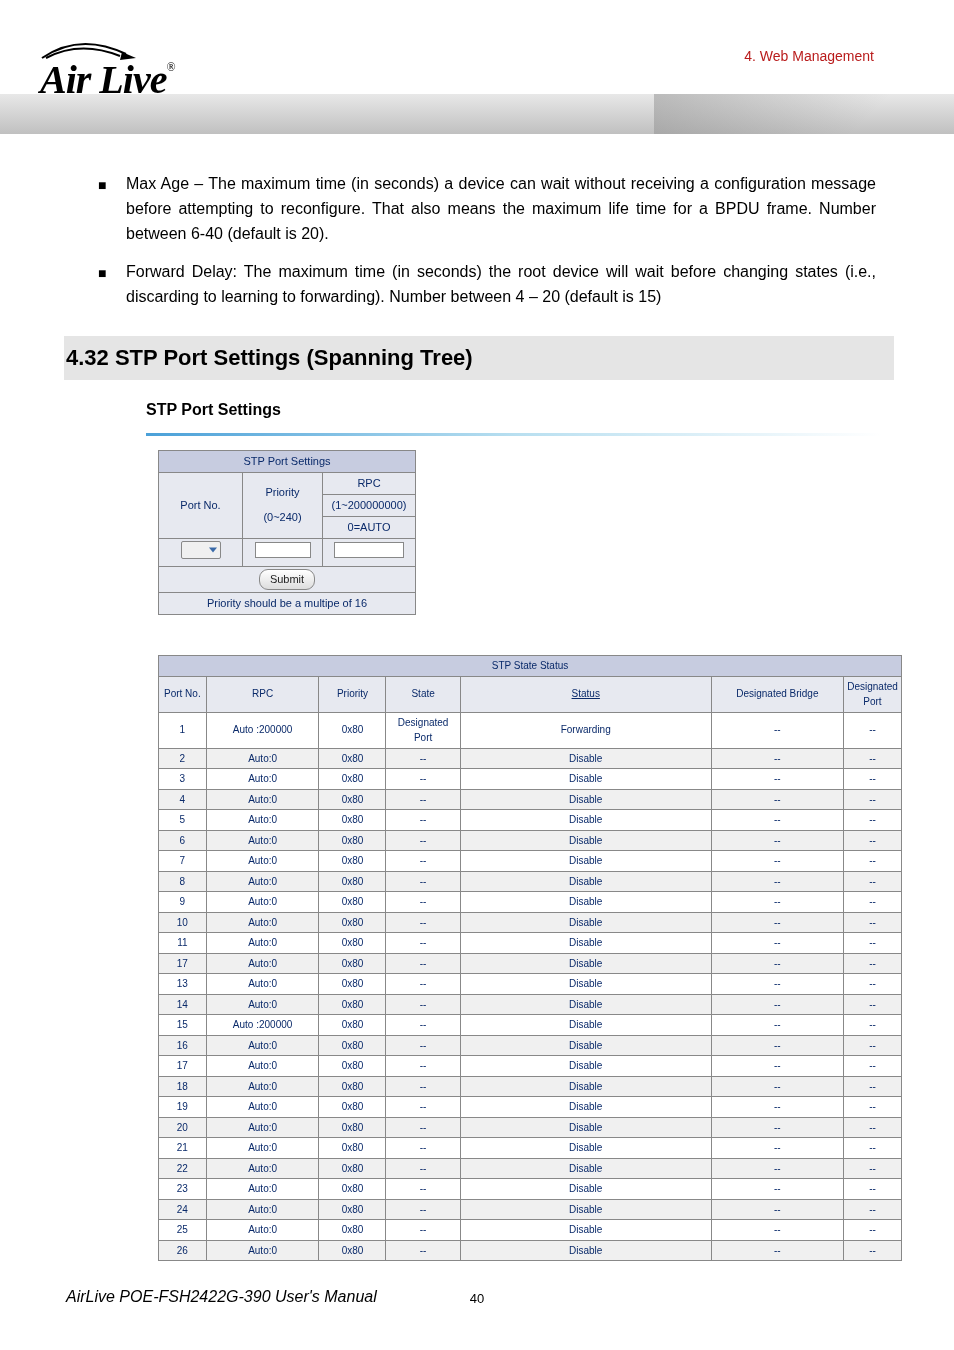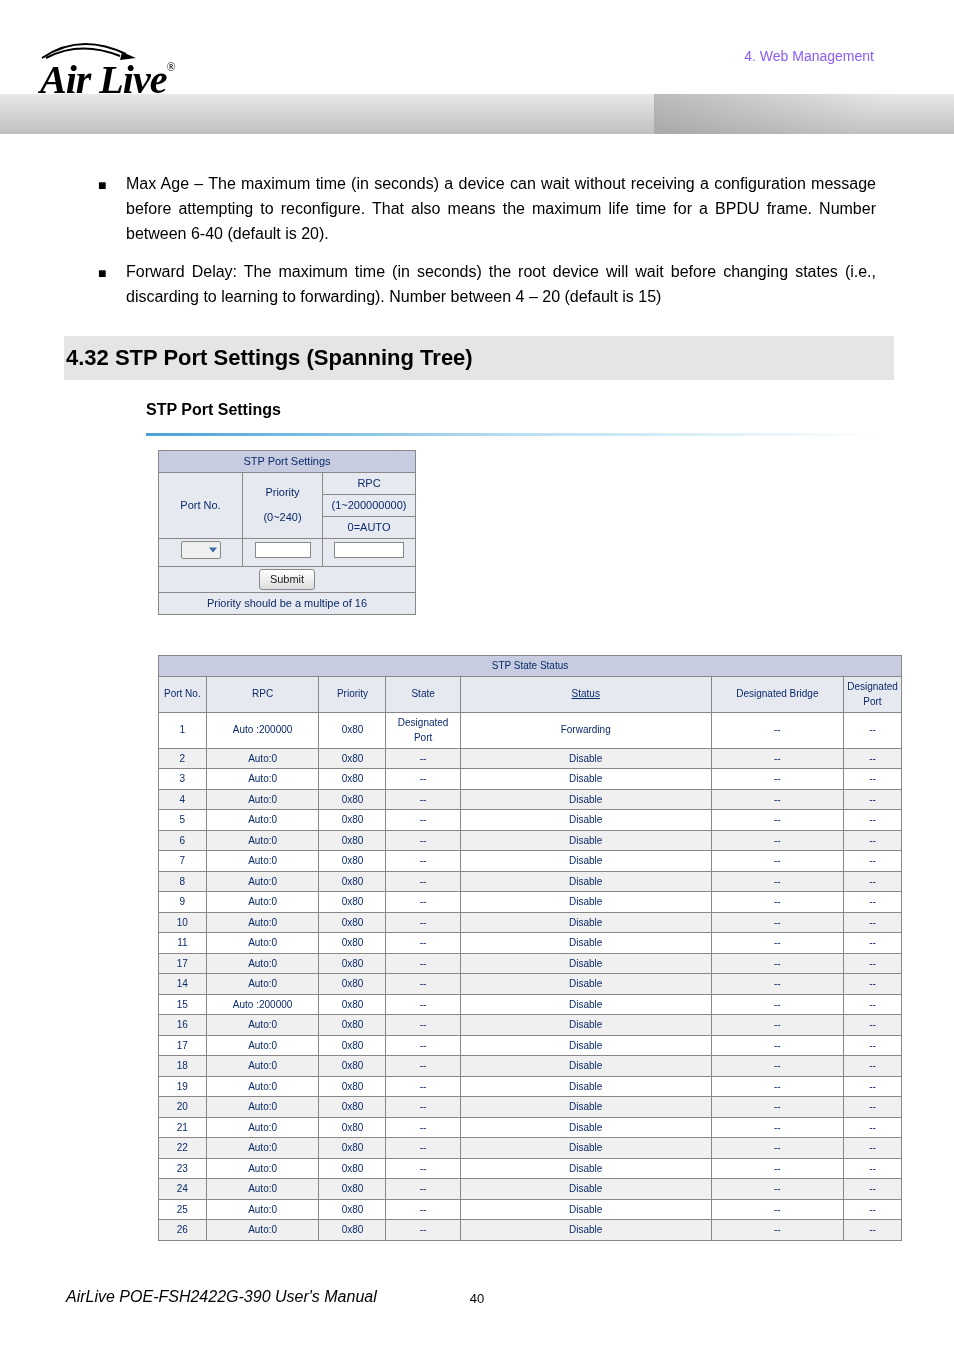--- a/index.html
+++ b/index.html
@@ -27,21 +27,21 @@
     width: 300px;
     height: 40px;
     background: linear-gradient(135deg, rgba(120,120,120,0.4) 0%, rgba(200,200,200,0) 70%);
     z-index: 2;
   }
   .header-text {
     position: absolute;
     top: 48px;
     right: 80px;
     font-size: 14px;
-    color: #8b5cf6;
+    color: #b91c1c;
     z-index: 3;
   }
   .logo {
     position: absolute;
     top: 38px;
     left: 40px;
     z-index: 4;
     font-family: Liberation Serif, serif;
   }
   .logo .arc {
@@ -150,21 +150,21 @@
     width: 56px;
     height: 16px;
     background: #fff;
     border: 1px solid #888;
   }
   .btn {
     display: inline-block;
     padding: 1px 10px;
     background: linear-gradient(#fff,#ddd);
     border: 1px solid #888;
-    border-radius: 3px;
+    border-radius: 9px;
     font-size: 11px;
     color: #222;
   }
   .note-row td {
     background: #e7e9f0;
     color: #0a2a6a;
     text-align: left;
     padding-left: 4px;
   }
 
@@ -400,20 +400,29 @@
           </tr>
           <tr class="alt">
             <td>17</td>
             <td>Auto:0</td>
             <td>0x80</td>
             <td>--</td>
             <td>Disable</td>
             <td>--</td>
             <td>--</td>
           </tr>
+          <tr>
+            <td>13</td>
+            <td>Auto:0</td>
+            <td>0x80</td>
+            <td>--</td>
+            <td>Disable</td>
+            <td>--</td>
+            <td>--</td>
+          </tr>
           <tr class="alt">
             <td>14</td>
             <td>Auto:0</td>
             <td>0x80</td>
             <td>--</td>
             <td>Disable</td>
             <td>--</td>
             <td>--</td>
           </tr>
           <tr>

